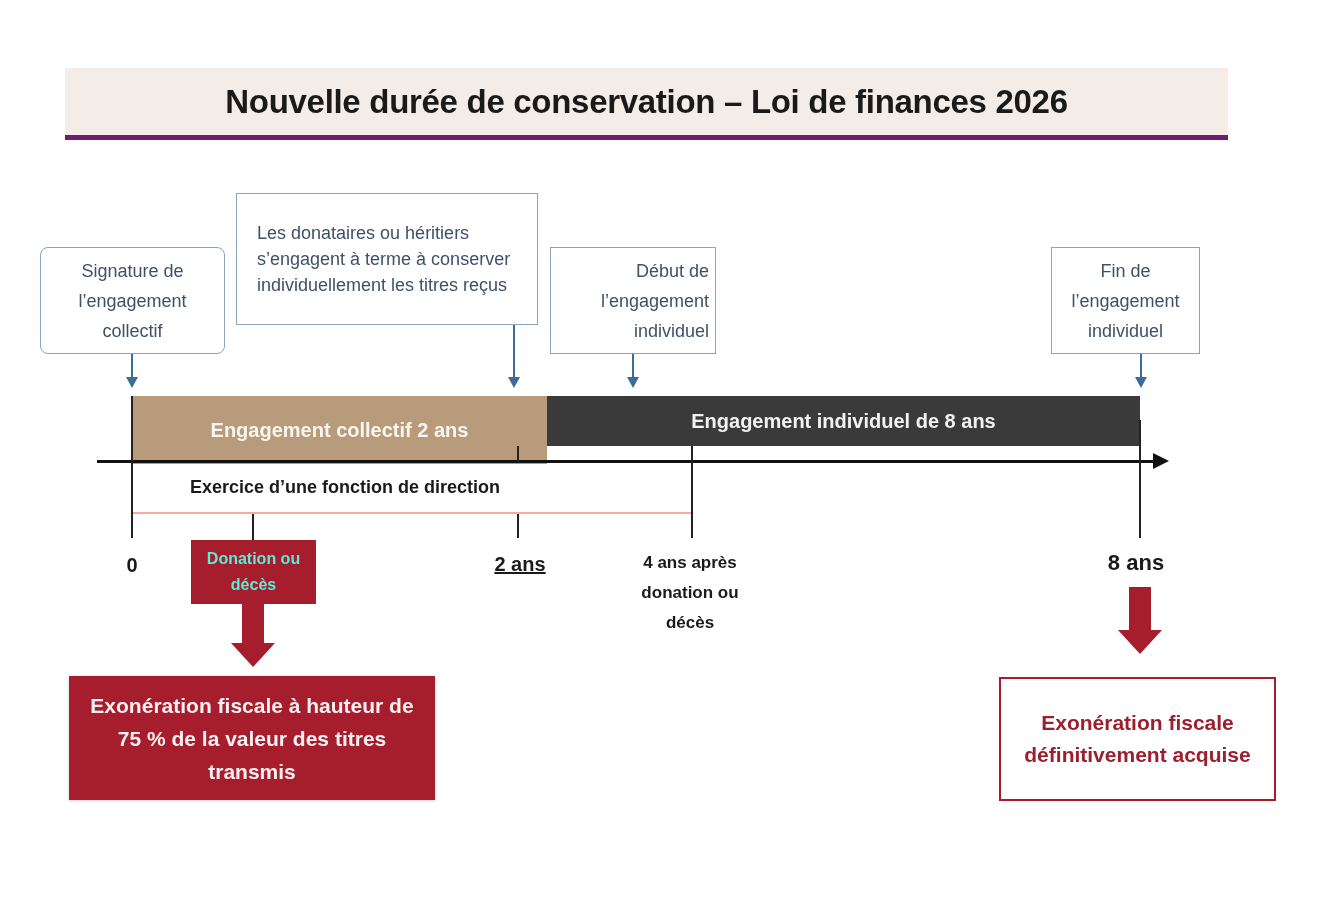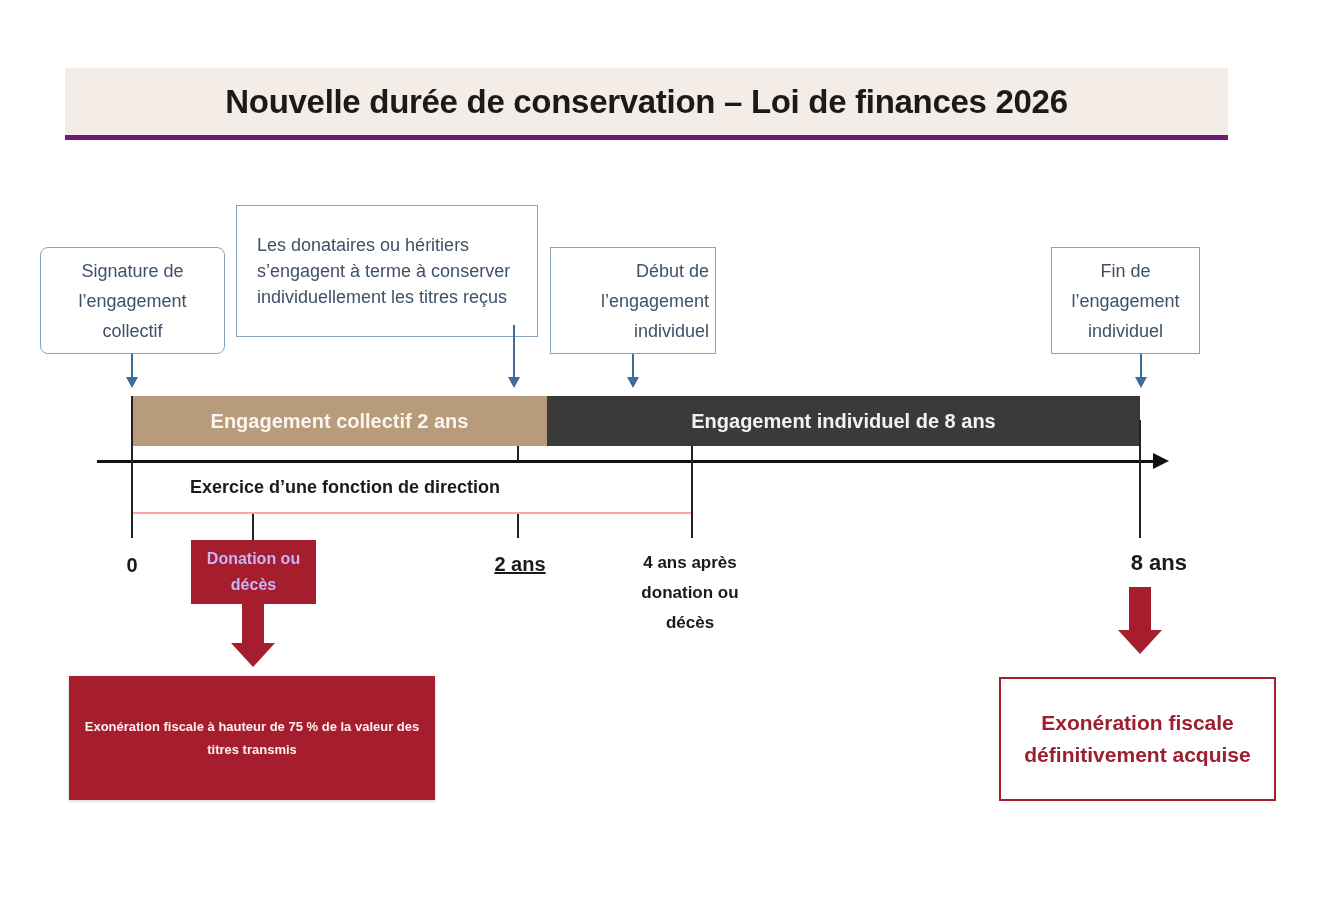--- a/index.html
+++ b/index.html
@@ -1,35 +1,35 @@
 <!DOCTYPE html>
 <html><head>
 <meta charset="utf-8">
 <style>
   html, body { margin:0; padding:0; background:#ffffff; }
   body { width:1338px; height:907px; position:relative; overflow:hidden; font-family:"Liberation Sans", sans-serif; }
   .abs { position:absolute; box-sizing:border-box; }
   .title-band { left:65px; top:68px; width:1163px; height:72px; background:#f4ece6; border-bottom:5px solid #701a75; display:flex; align-items:center; justify-content:center; }
   .title-band span { font-size:33px; font-weight:bold; color:#1a1a1a; letter-spacing:-0.3px; }
   .callout { border:1.5px solid #8aa4c0; background:#fff; color:#3f5168; font-size:18px; line-height:30px; text-align:center; display:flex; align-items:center; justify-content:center; padding:4px 6px; }
-  .callout.left { text-align:left; justify-content:flex-start; line-height:26px; padding:28px 20px; font-size:18px;margin-top:12px; }
+  .callout.left { text-align:left; justify-content:flex-start; line-height:26px; padding:28px 20px; font-size:18px; }
   .pointer { width:2px; background:#3d6b9a; }
   .tri { width:0; height:0; border-left:6px solid transparent; border-right:6px solid transparent; border-top:11px solid #3d6b9a; }
-  .bar-collective { left:132px; top:396px; width:415px; height:50px; background:#b79b7b; color:#fbf6f0; font-weight:bold; font-size:20px; display:flex; align-items:center; justify-content:center;text-align:center; }
+  .bar-collective { left:132px; top:396px; width:415px; height:68px; background:#b79b7b; color:#fbf6f0; font-weight:bold; font-size:20px; display:flex; align-items:center; justify-content:center;text-align:center; }
   .bar-individual { left:547px; top:396px; width:593px; height:50px; background:#3a3a3a; color:#f2f2f2; font-weight:bold; font-size:20px; display:flex; align-items:center; justify-content:center; }
   .axis { left:97px; top:460px; width:1060px; height:3px; background:#111; }
   .axis-head { left:1153px; top:453px; width:0; height:0; border-top:8px solid transparent; border-bottom:8px solid transparent; border-left:16px solid #111; }
   .vline { width:2px; background:#222; }
   .direction-box { left:132px; top:462px; width:560px; height:52px; border-bottom:2px solid #fca5a5; display:flex; align-items:center; padding-left:58px; font-weight:bold; font-size:18px; color:#1a1a1a; }
   .tick-label { font-weight:bold; font-size:20px; color:#1a1a1a; text-align:center; }
   .tick-label.small { font-size:17px; line-height:30px; }
-  .red-small { left:191px; top:540px; width:125px; height:64px; background:#a61e2e; color:#c4b5fd; font-size:16px; font-weight:bold; line-height:26px; text-align:center; display:flex; align-items:center; justify-content:center; }
+  .red-small { left:191px; top:540px; width:125px; height:64px; background:#a61e2e; color:#5eead4; font-size:16px; font-weight:bold; line-height:26px; text-align:center; display:flex; align-items:center; justify-content:center; }
   .red-shaft { background:#a61e2e; }
   .red-head { width:0; height:0; border-left:22px solid transparent; border-right:22px solid transparent; border-top:24px solid #a61e2e; }
-  .red-box-filled { left:69px; top:676px; width:366px; height:124px; background:#a61e2e; color:#fdf0f0; font-weight:bold; font-size:13px; line-height:23px; text-align:center; display:flex; align-items:center; justify-content:center; padding:0 14px; box-shadow:0 1px 3px rgba(0,0,0,0.2); }
+  .red-box-filled { left:69px; top:676px; width:366px; height:124px; background:#a61e2e; color:#fdf0f0; font-weight:bold; font-size:21px; line-height:33px; text-align:center; display:flex; align-items:center; justify-content:center; padding:0 14px; box-shadow:0 1px 3px rgba(0,0,0,0.2); }
   .red-box-outline { left:999px; top:677px; width:277px; height:124px; border:2px solid #a61e2e; background:#fff; color:#9c1f2e; font-weight:bold; font-size:21px; line-height:32px; text-align:center; display:flex; align-items:center; justify-content:center; padding:0 10px; }
 </style>
 </head>
 <body>
 
 <div class="abs title-band">
   <span>Nouvelle durée de conservation – Loi de finances 2026</span>
 </div>
 
 <div class="abs callout" style="left:40px;top:247px;width:185px;height:107px;border-radius:8px;">
@@ -73,21 +73,21 @@
 <div class="abs vline" style="left:131px;top:396px;height:142px;"></div>
 <div class="abs vline" style="left:252px;top:514px;height:26px;"></div>
 <div class="abs vline" style="left:517px;top:446px;height:16px;"></div>
 <div class="abs vline" style="left:517px;top:514px;height:24px;"></div>
 <div class="abs vline" style="left:691px;top:446px;height:92px;"></div>
 <div class="abs vline" style="left:1139px;top:420px;height:118px;"></div>
 
 <div class="abs tick-label" style="left:112px;top:554px;width:40px;">0</div>
 <div class="abs tick-label" style="left:475px;top:553px;width:90px;text-decoration:underline;">2 ans</div>
 <div class="abs tick-label small" style="left:620px;top:548px;width:140px;">4 ans après donation ou décès</div>
-<div class="abs tick-label" style="left:1085px;top:550px;width:102px;font-size:22px;text-align:right;">8 ans</div>
+<div class="abs tick-label" style="left:1085px;top:550px;width:102px;font-size:22px;">8 ans</div>
 
 <div class="abs red-small">
   <span>Donation ou décès</span>
 </div>
 <div class="abs red-shaft" style="left:242px;top:604px;width:22px;height:40px;"></div>
 <div class="abs red-head" style="left:231px;top:643px;"></div>
 
 <div class="abs red-shaft" style="left:1129px;top:587px;width:22px;height:44px;"></div>
 <div class="abs red-head" style="left:1118px;top:630px;"></div>
 

